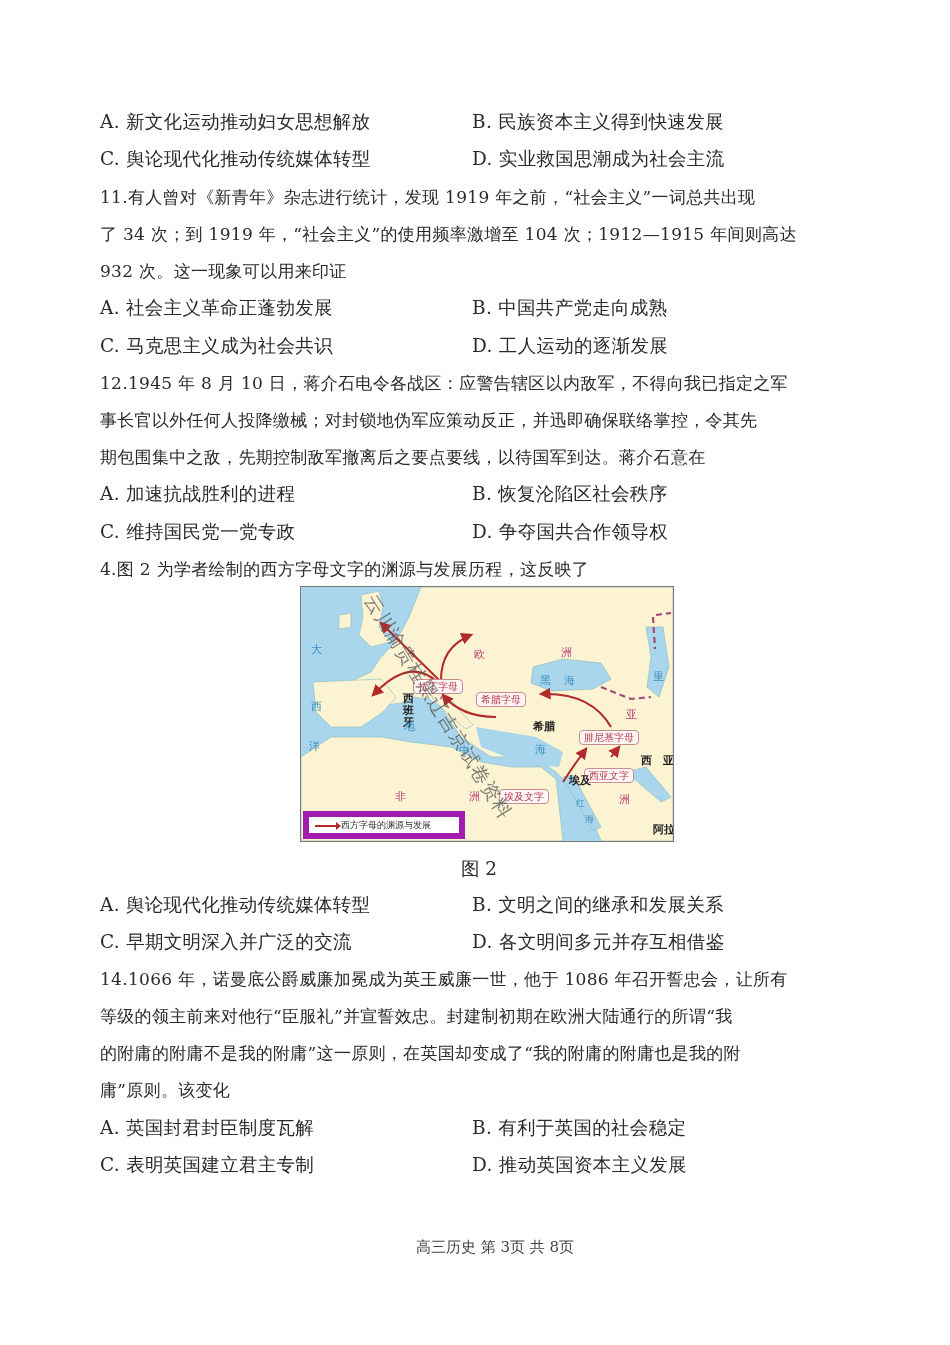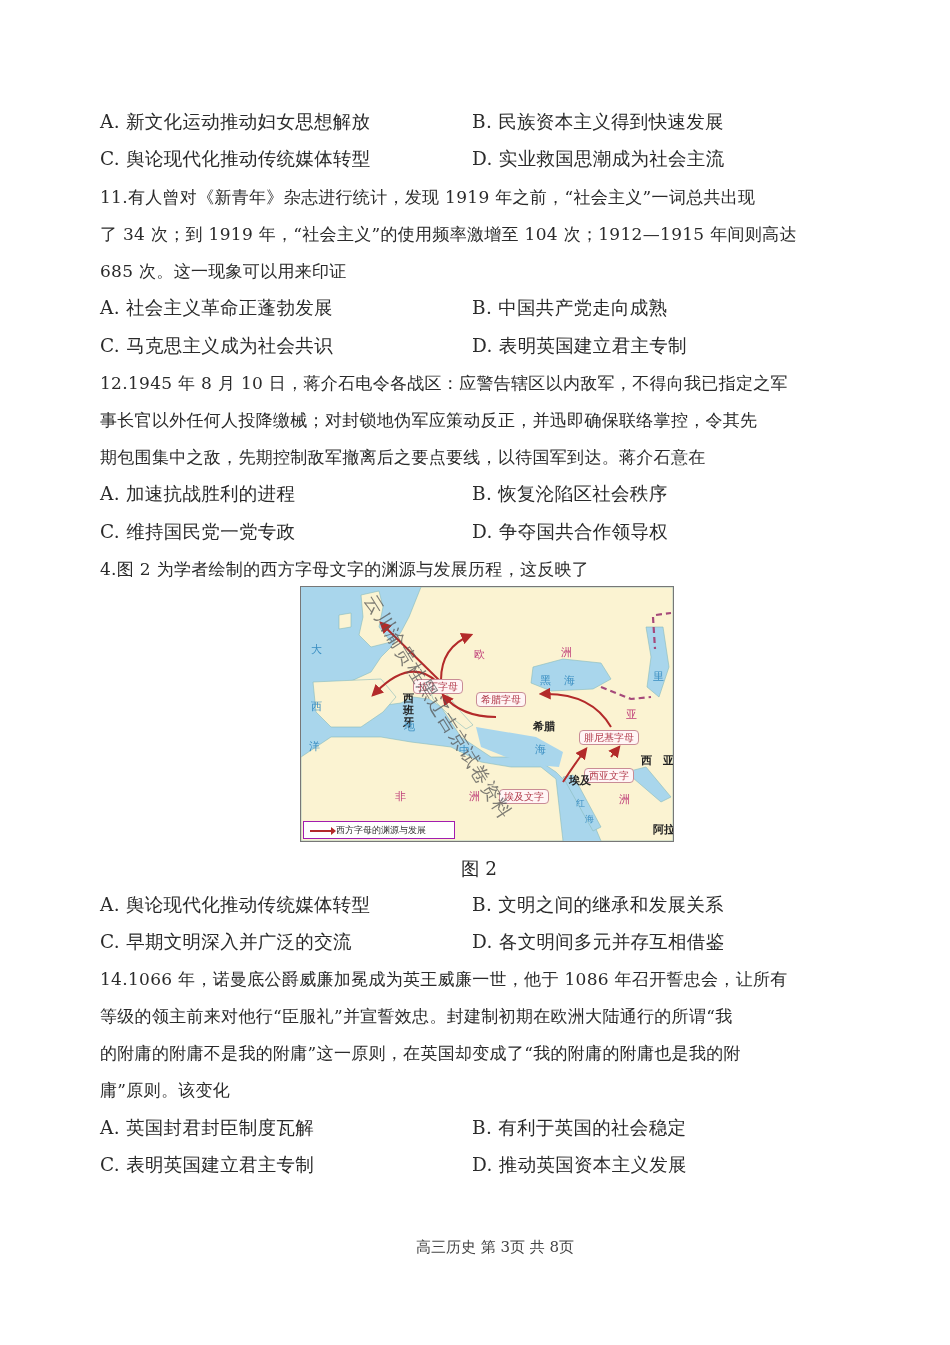--- a/index.html
+++ b/index.html
@@ -11,40 +11,40 @@
     .optB { left:472px; }
     .figcap { position:absolute; left:0; width:958px; text-align:center; font-size:18.5px; }
     .footer { position:absolute; left:0; width:990px; text-align:center; top:1238px; font-size:15px; color:#444; }
     .map { position:absolute; left:300px; top:586px; width:372px; height:254px; border:1.5px solid #777; background:#a9d6ec; overflow:hidden; }
     .map svg { position:absolute; left:0; top:0; }
     .lbl { position:absolute; font-size:10px; color:#b23a4a; background:#fff5f5; border:1px solid #c98c95; border-radius:4px; padding:0 4px; line-height:13px; white-space:nowrap; }
     .geo { position:absolute; font-size:11px; white-space:nowrap; }
     .geo.sea { color:#3b8fc2; }
     .geo.cont { color:#c0407a; }
     .geo.place { color:#222; font-weight:bold;margin-left:48px; }
-    .legend { position:absolute; left:2px; bottom:2px; width:150px; height:16px; background:#fff; border:1px solid #a21caf; font-size:9px; line-height:16px; color:#333; }
+    .legend { position:absolute; left:2px; bottom:2px; width:150px; height:16px; background:#fff; border:6px solid #a21caf; font-size:9px; line-height:16px; color:#333; }
     .legend .arrow { display:inline-block; width:22px; height:2px; background:#b32a2a; vertical-align:middle; margin:0 4px 0 6px; position:relative; }
     .legend .arrow:after { content:""; position:absolute; right:-4px; top:-3px; border-left:5px solid #b32a2a; border-top:4px solid transparent; border-bottom:4px solid transparent; }
     .watermark { position:absolute; left:380px; top:590px; font-size:19px; color:#555; opacity:0.75; transform-origin:0 0; transform:rotate(58deg); white-space:nowrap; letter-spacing:1px; font-family:"DejaVu Sans","Liberation Sans",sans-serif; }
   </style>
 </head>
 <body>
 
 <div class="opt optA" style="top:110px">A. 新文化运动推动妇女思想解放</div>
 <div class="opt optB" style="top:110px">B. 民族资本主义得到快速发展</div>
 <div class="opt optA" style="top:147px">C. 舆论现代化推动传统媒体转型</div>
 <div class="opt optB" style="top:147px">D. 实业救国思潮成为社会主流</div>
 
 <div class="line" style="top:185px">11.有人曾对《新青年》杂志进行统计，发现 1919 年之前，“社会主义”一词总共出现</div>
 <div class="line" style="top:222px">了 34 次；到 1919 年，“社会主义”的使用频率激增至 104 次；1912—1915 年间则高达</div>
-<div class="line" style="top:259px">685 次。这一现象可以用来印证</div>
+<div class="line" style="top:259px">932 次。这一现象可以用来印证</div>
 <div class="opt optA" style="top:296px">A. 社会主义革命正蓬勃发展</div>
 <div class="opt optB" style="top:296px">B. 中国共产党走向成熟</div>
 <div class="opt optA" style="top:334px">C. 马克思主义成为社会共识</div>
-<div class="opt optB" style="top:334px">D. 表明英国建立君主专制</div>
+<div class="opt optB" style="top:334px">D. 工人运动的逐渐发展</div>
 
 <div class="line" style="top:371px">12.1945 年 8 月 10 日，蒋介石电令各战区：应警告辖区以内敌军，不得向我已指定之军</div>
 <div class="line" style="top:408px">事长官以外任何人投降缴械；对封锁地伪军应策动反正，并迅即确保联络掌控，令其先</div>
 <div class="line" style="top:445px">期包围集中之敌，先期控制敌军撤离后之要点要线，以待国军到达。蒋介石意在</div>
 <div class="opt optA" style="top:482px">A. 加速抗战胜利的进程</div>
 <div class="opt optB" style="top:482px">B. 恢复沦陷区社会秩序</div>
 <div class="opt optA" style="top:520px">C. 维持国民党一党专政</div>
 <div class="opt optB" style="top:520px">D. 争夺国共合作领导权</div>
 
 <div class="line" style="top:557px">4.图 2 为学者绘制的西方字母文字的渊源与发展历程，这反映了</div>

